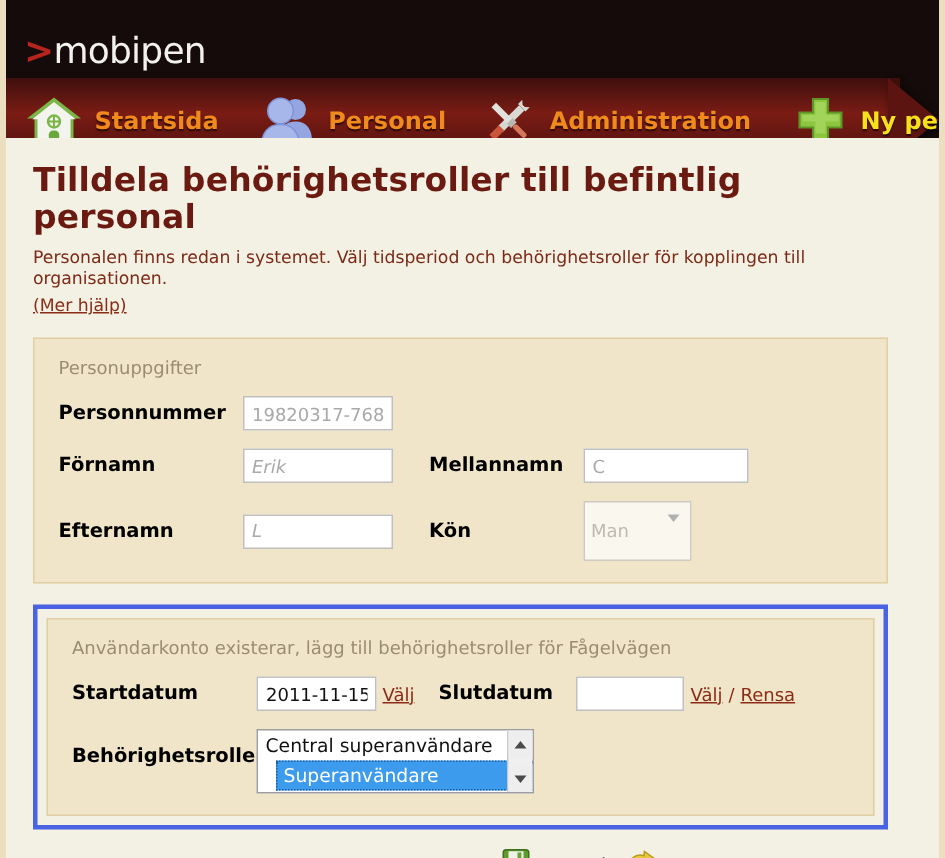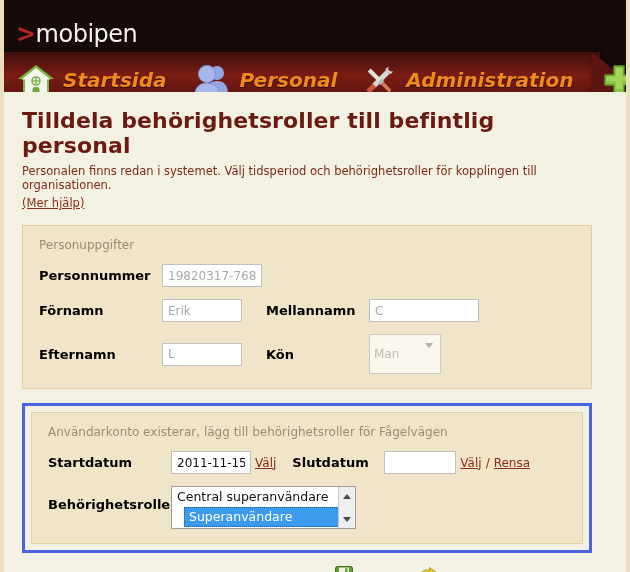--- a/index.html
+++ b/index.html
@@ -22,22 +22,22 @@
 
   .navwrap{position:relative;height:56px;}
   .navbg{position:absolute;left:0;top:0;width:596px;height:56px;
          background:linear-gradient(180deg,#3f0f0d 0%,#7a1c14 42%,#5e1410 78%,#360c0a 100%);
          box-shadow:0 2px 4px rgba(0,0,0,.55);}
   .navtip{position:absolute;left:588px;top:0;width:0;height:0;
           border-top:28px solid transparent;border-bottom:28px solid transparent;
           border-left:34px solid #5c1411;filter:drop-shadow(2px 2px 3px rgba(0,0,0,.6));}
   .nav{position:absolute;left:0;top:0;height:56px;display:flex;align-items:center;}
   .navitem{display:flex;align-items:center;height:56px;cursor:pointer;padding-right:4px;}
-  .navitem .lbl{font-size:20px;font-weight:bold;margin-left:7px;white-space:nowrap;
-                text-shadow:0 1px 1px rgba(0,0,0,.6);font-style:italic;}
+  .navitem .lbl{font-size:16px;font-weight:bold;margin-left:7px;white-space:nowrap;
+                text-shadow:0 1px 1px rgba(0,0,0,.6);}
   .navitem .lbl.orange{color:#f08a1c;}
   .navitem .lbl.yellow{color:#f7e11b;}
   .navicon{width:40px;height:40px;display:block;}
 
   
   .content{padding:16px 34px 0 18px;border-radius:15px;}
   h1.title{margin:0;font-size:22px;font-weight:bold;color:#6b1a12;letter-spacing:.1px;}
   p.sub{margin:6px 0 0 0;font-size:11.5px;color:#7d2a18;}
   a.helplink{display:inline-block;margin-top:4px;font-size:11.5px;color:#8a2c16;text-decoration:underline;}
 
@@ -53,21 +53,21 @@
   .lab.w1{width:123px;}
   .lab.w2{width:103px;}
 
   input.txt{
     box-sizing:border-box;height:23px;border:1px solid #bfbfbf;background:#fff;
     font-family:"DejaVu Sans","Liberation Sans",sans-serif;font-size:12px;
     padding:0 5px;color:#111;outline:none;
   }
   input.txt.dis{color:#a9a9a9;background:#fff;}
   input.w-pnr{width:100px;}
-  input.w-name{width:80px;}
+  input.w-name{width:100px;font-style:italic;}
   input.w-mid{width:110px;}
   input.w-date{width:80px;}
   input.w-date2{width:72px;}
 
   select.sel{
     box-sizing:border-box;width:72px;height:40px;border:1px solid #bfbfbf;background:#fff;
     color:#a9a9a9;font-family:"DejaVu Sans","Liberation Sans",sans-serif;font-size:12px;
     padding-left:4px;-webkit-appearance:none;appearance:none;outline:none;
   }
   .selwrap{position:relative;display:inline-block;}

